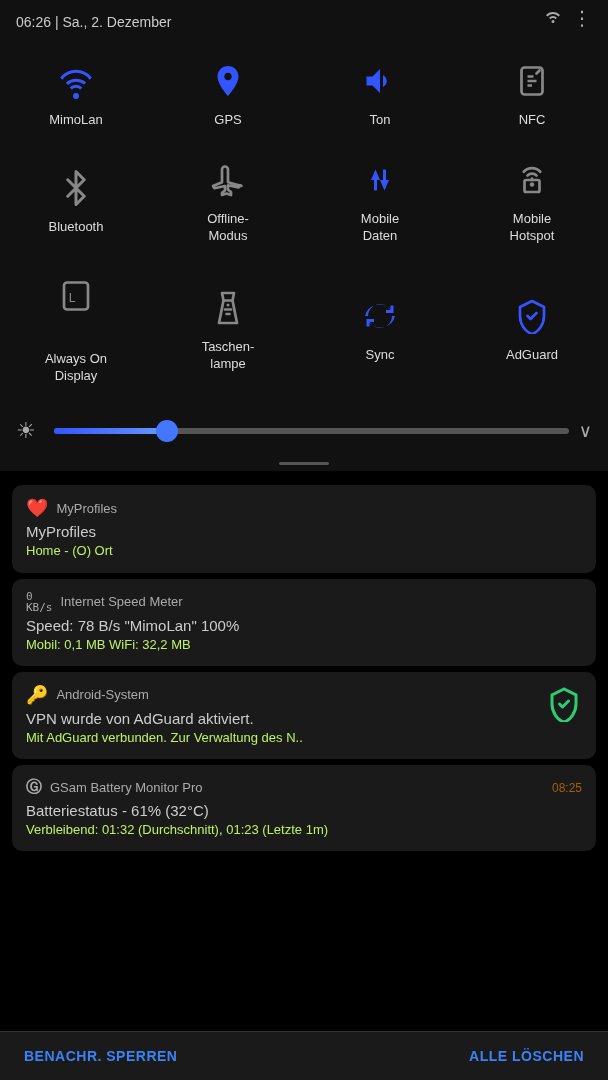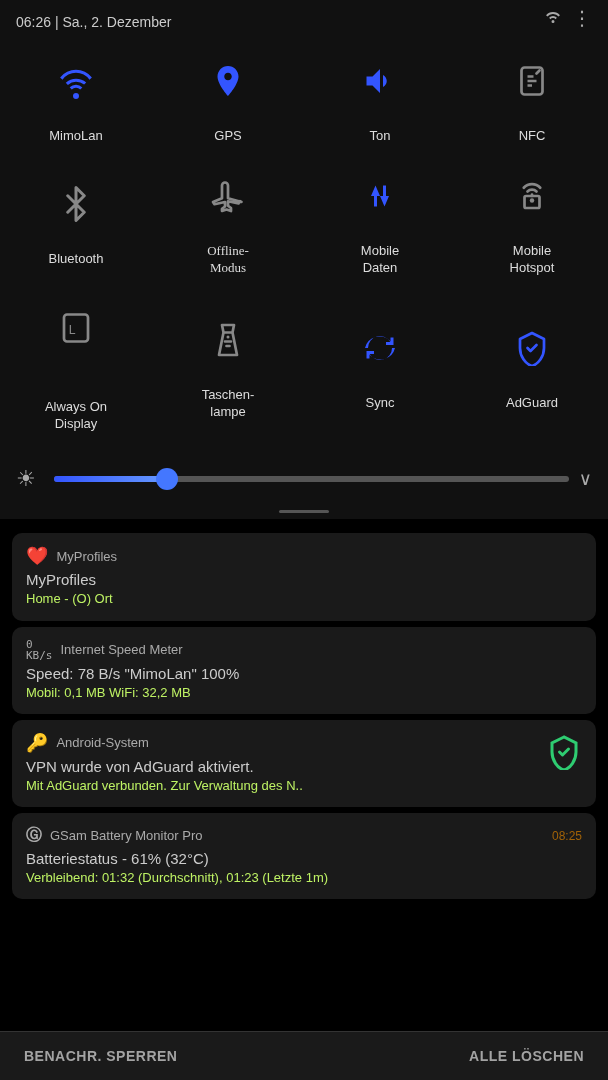--- a/index.html
+++ b/index.html
@@ -38,21 +38,21 @@
       background: #111;
       padding: 8px 0;
     }
     .tile {
       display: flex;
       flex-direction: column;
       align-items: center;
       justify-content: center;
       padding: 14px 8px;
       cursor: pointer;
-      gap: 24px;
+      gap: 8px;
     }
     .tile-icon {
       width: 46px;
       height: 46px;
       display: flex;
       align-items: center;
       justify-content: center;
     }
     .tile-icon svg {
       width: 36px;
@@ -171,21 +171,21 @@
       width: 608px;
       background: #1a1a1a;
       display: flex;
       justify-content: space-between;
       padding: 16px 24px;
       border-top: 1px solid #333;
     }
     .bottom-btn {
       font-size: 14px;
       font-weight: bold;
-      color: #a3a3a3;
+      color: #3b82f6;
       letter-spacing: 0.5px;
       cursor: pointer;
     }
 
     
     .speed-icon {
       font-size: 10px;
       line-height: 1;
       color: #aaa;
     }
@@ -253,21 +253,21 @@
     </div>
     <span class="tile-label">Bluetooth</span>
   </div>
 
   <div class="tile">
     <div class="tile-icon">
       <svg viewBox="0 0 24 24" fill="none" stroke="#888" stroke-width="1.8">
         <path d="M21 16l-9-2.5V5a2 2 0 0 0-4 0v8.5L2 16l1 1.5 7-1.5v3l-2 1.5v1.5l3-1 3 1V20l-2-1.5v-3l7 1.5 1-1.5z" stroke-linejoin="round"></path>
       </svg>
     </div>
-    <span class="tile-label" style="white-space:pre-line;font-family:Liberation Serif, serif;">Offline-
+    <span class="tile-label" style="white-space:pre-line;">Offline-
 Modus</span>
   </div>
 
   <div class="tile">
     <div class="tile-icon">
       <svg viewBox="0 0 24 24" fill="#3355ff">
         <path d="M9 5l-3 7h2v7h2v-7h2L9 5zm6 14l3-7h-2V5h-2v7h-2l3 7z"></path>
       </svg>
     </div>
     <span class="tile-label" style="white-space:pre-line;">Mobile

